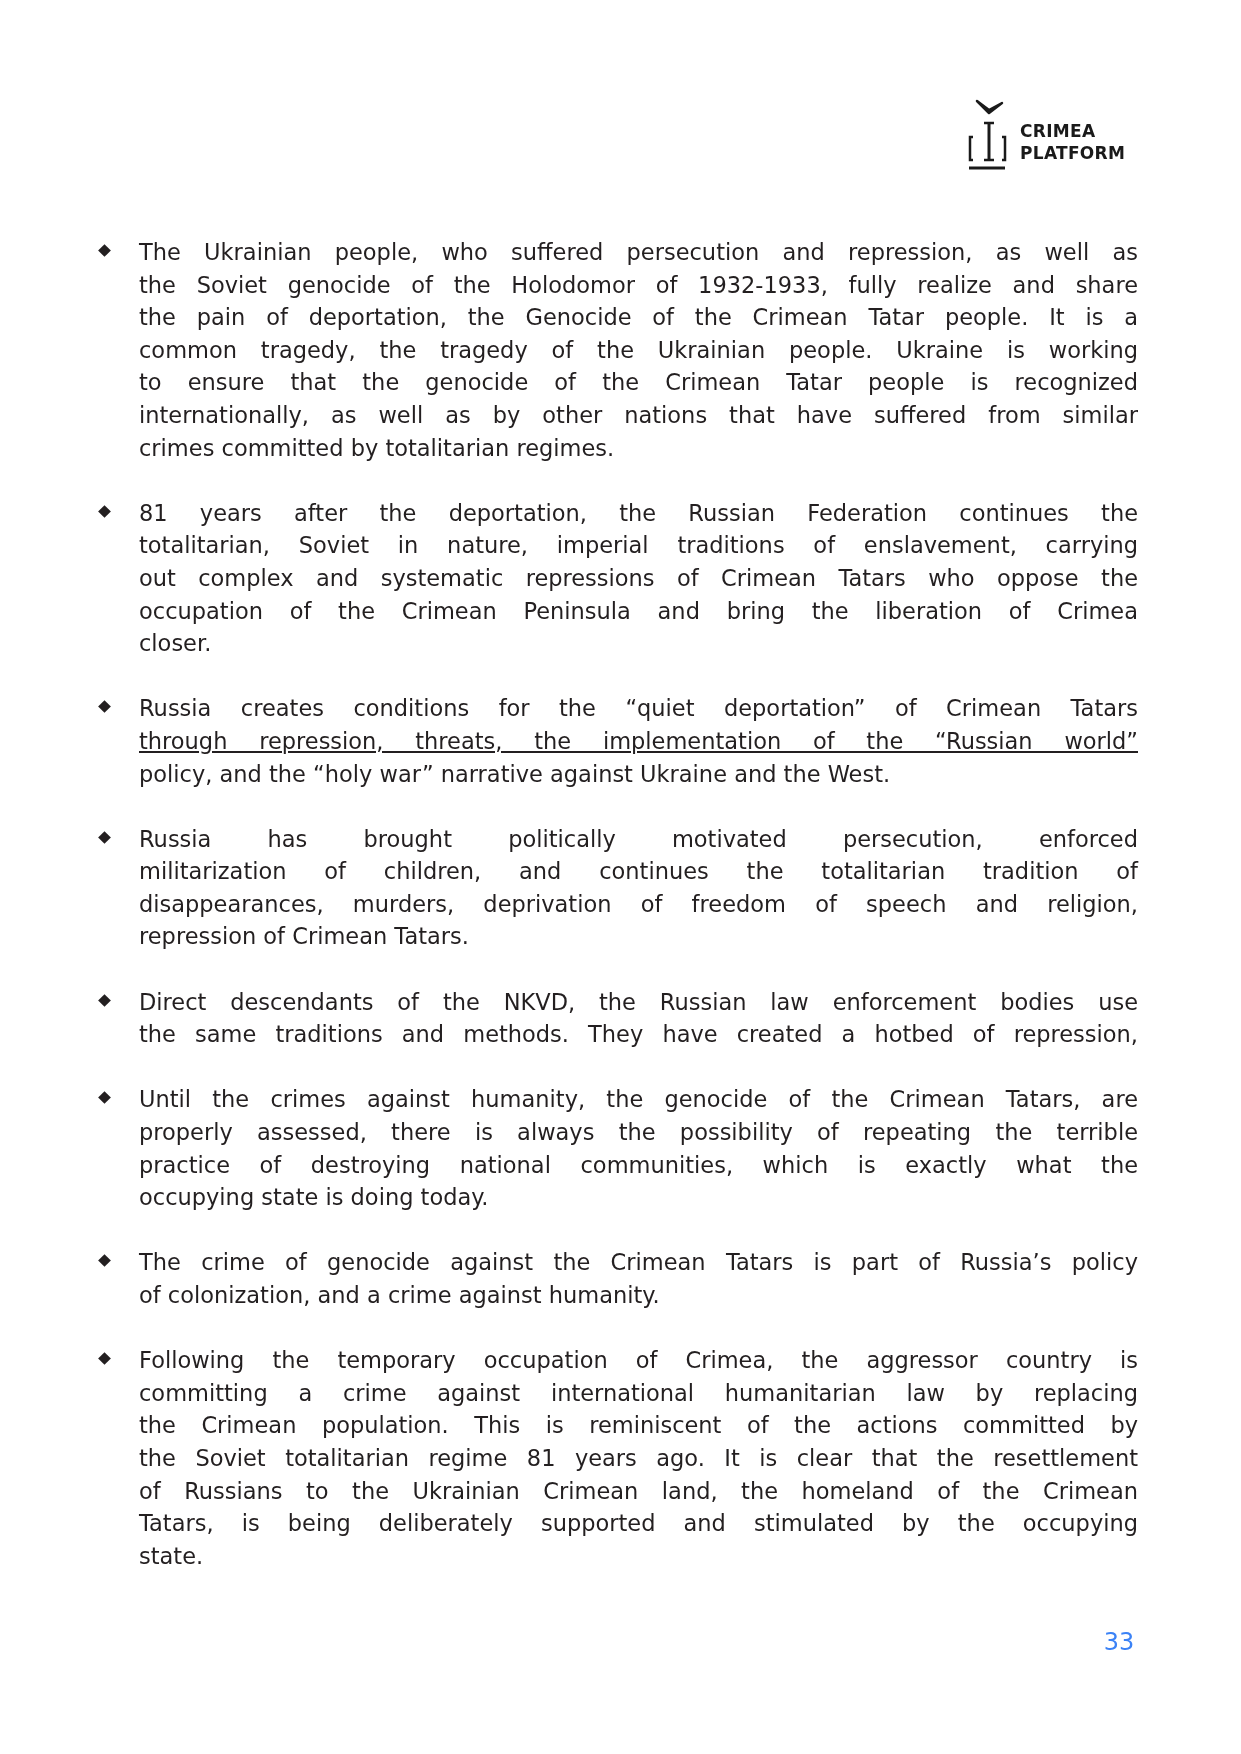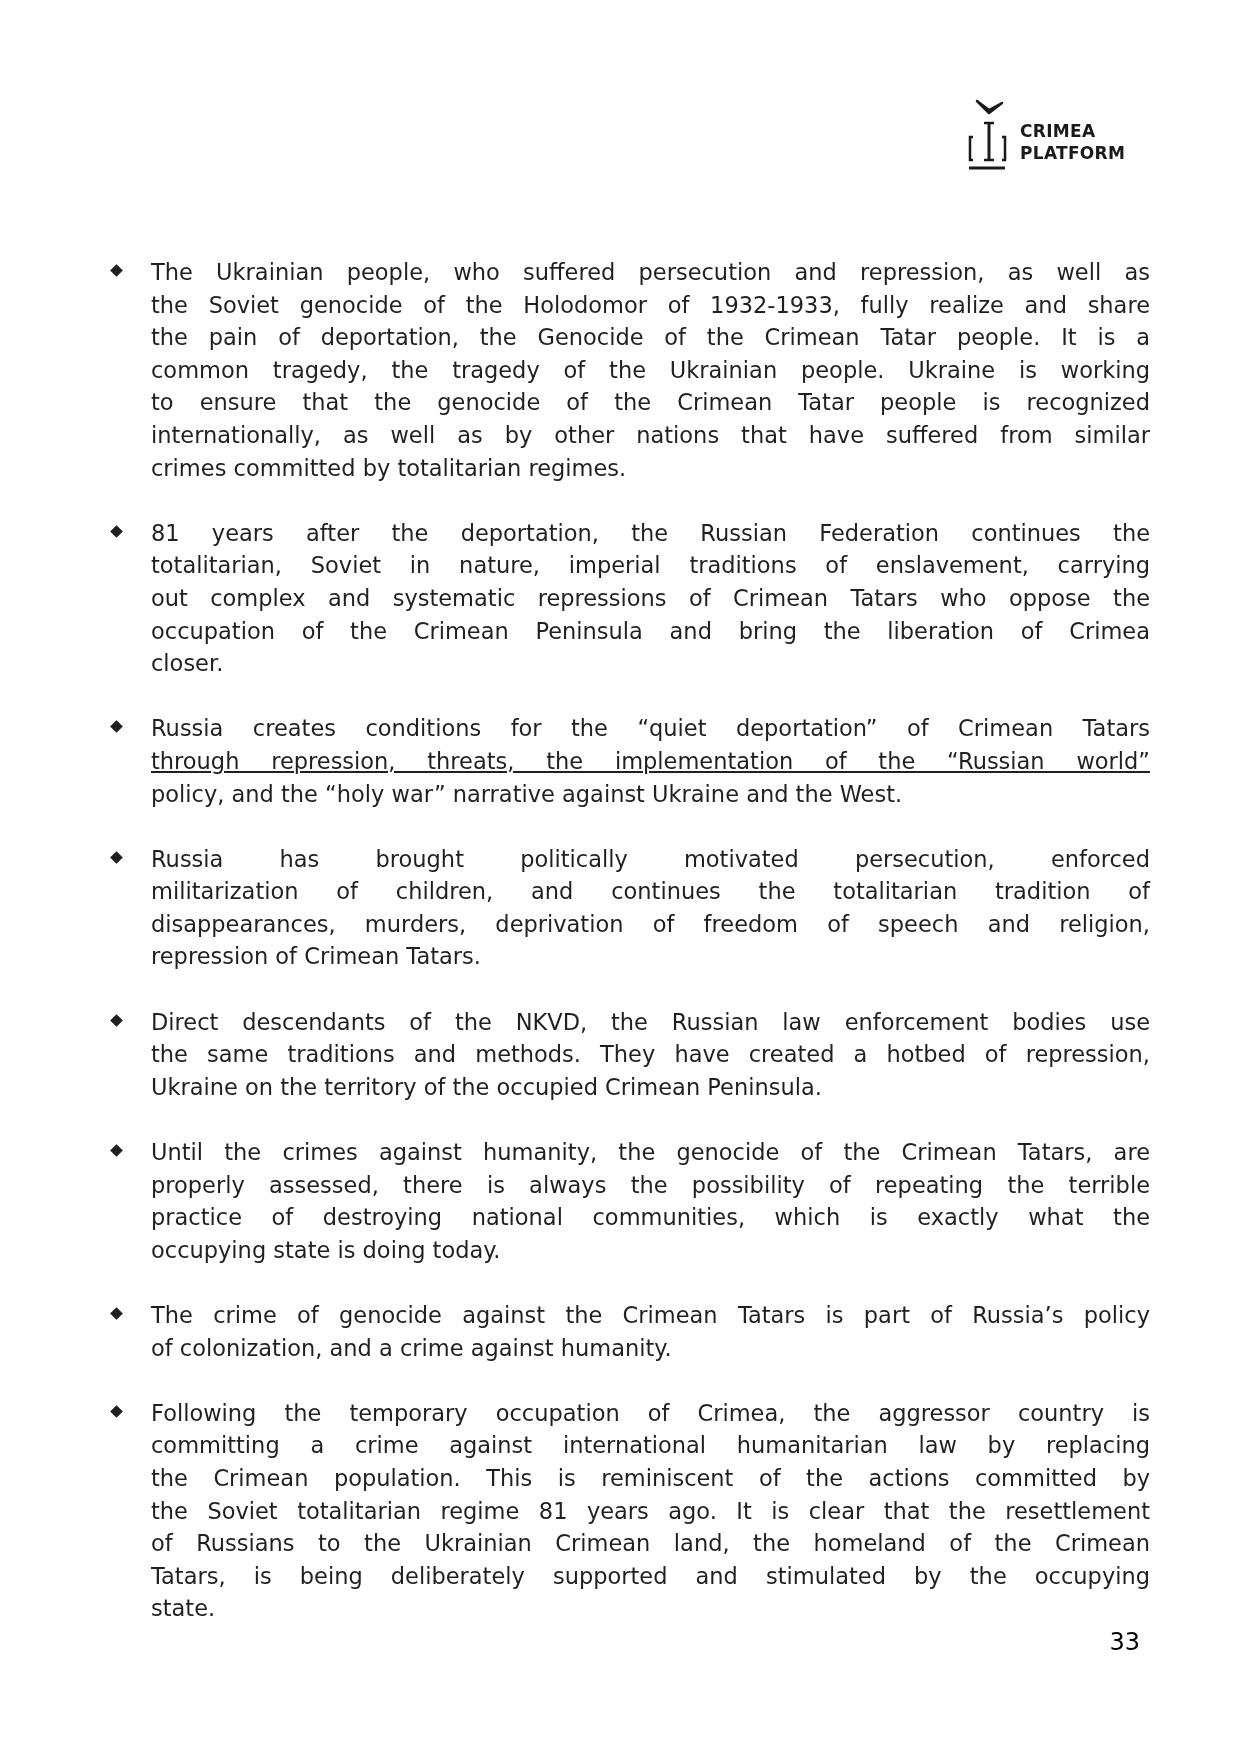--- a/index.html
+++ b/index.html
@@ -3,21 +3,21 @@
 <meta charset="utf-8">
 <style>
   html, body { margin: 0; padding: 0; background: #ffffff; }
   body { width: 1241px; height: 1754px; position: relative; overflow: hidden;
          font-family: "DejaVu Sans", sans-serif; color: #231f20; }
   .logo { position: absolute; left: 962px; top: 96px; width: 190px; height: 80px; }
   .logo svg { position: absolute; left: 0; top: 0; }
   .logo-text { position: absolute; left: 58px; top: 24px; font-family: "DejaVu Sans", sans-serif;
                font-weight: bold; font-size: 17px; line-height: 22px; letter-spacing: 0.3px; color: #1a1a1a; }
   .logo-text div { white-space: nowrap; }
-  .content { position: absolute; left: 12px; top: 236px; width: 1210px; margin-top: 20px; }
+  .content { position: absolute; left: 0; top: 236px; width: 1210px; }
   .para { position: relative; margin-bottom: 32.6px; }
   .bullet { position: absolute; left: 100px; top: 10px; width: 9px; height: 9px; background: #231f20;
             transform: rotate(45deg); }
   .line { position: relative; left: 139px; width: 999px; height: 32.6px; line-height: 32.6px;
           font-size: 22.5px; white-space: nowrap; text-align: justify; text-align-last: justify; }
   .line.last { text-align-last: left; }
   .page-num { position: absolute; left: 1098px; top: 1628px; width: 42px; text-align: right;
               font-family: "DejaVu Sans", sans-serif; font-size: 24px; color: #5b1a24; }
 </style>
 </head>
@@ -68,21 +68,20 @@
       <span class="bullet"></span>
       <div class="line" style="display: block;"><span style="word-spacing: 0px;">Russia has brought politically motivated persecution, enforced</span></div>
       <div class="line" style="display: block;"><span style="word-spacing: 0px;">militarization of children, and continues the totalitarian tradition of</span></div>
       <div class="line" style="display: block;"><span style="word-spacing: 0px;">disappearances, murders, deprivation of freedom of speech and religion,</span></div>
       <div class="line last" style="display: block;"><span>repression of Crimean Tatars.</span></div>
     </div>
     <div class="para">
       <span class="bullet"></span>
       <div class="line" style="display: block;"><span style="word-spacing: 0px;">Direct descendants of the NKVD, the Russian law enforcement bodies use</span></div>
       <div class="line" style="display: block;"><span style="word-spacing: 0px;">the same traditions and methods. They have created a hotbed of repression,</span></div>
-      <div class="line last" style="display: block;"><span>Ukraine on the territory of the occupied Crimean Peninsula.</span></div>
     </div>
     <div class="para">
       <span class="bullet"></span>
       <div class="line" style="display: block;"><span style="word-spacing: 0px;">Until the crimes against humanity, the genocide of the Crimean Tatars, are</span></div>
       <div class="line" style="display: block;"><span style="word-spacing: 0px;">properly assessed, there is always the possibility of repeating the terrible</span></div>
       <div class="line" style="display: block;"><span style="word-spacing: 0px;">practice of destroying national communities, which is exactly what the</span></div>
       <div class="line last" style="display: block;"><span>occupying state is doing today.</span></div>
     </div>
     <div class="para">
       <span class="bullet"></span>
@@ -94,13 +93,13 @@
       <div class="line" style="display: block;"><span style="word-spacing: 0px;">Following the temporary occupation of Crimea, the aggressor country is</span></div>
       <div class="line" style="display: block;"><span style="word-spacing: 0px;">committing a crime against international humanitarian law by replacing</span></div>
       <div class="line" style="display: block;"><span style="word-spacing: 0px;">the Crimean population. This is reminiscent of the actions committed by</span></div>
       <div class="line" style="display: block;"><span style="word-spacing: 0px;">the Soviet totalitarian regime 81 years ago. It is clear that the resettlement</span></div>
       <div class="line" style="display: block;"><span style="word-spacing: 0px;">of Russians to the Ukrainian Crimean land, the homeland of the Crimean</span></div>
       <div class="line" style="display: block;"><span style="word-spacing: 0px;">Tatars, is being deliberately supported and stimulated by the occupying</span></div>
       <div class="line last" style="display: block;"><span>state.</span></div>
     </div>
   </div>
 
-<div class="page-num" style="color: #000000;">33</div>
+<div class="page-num" style="color: #3b82f6; text-align: center;">33</div>
 
 </body></html>

